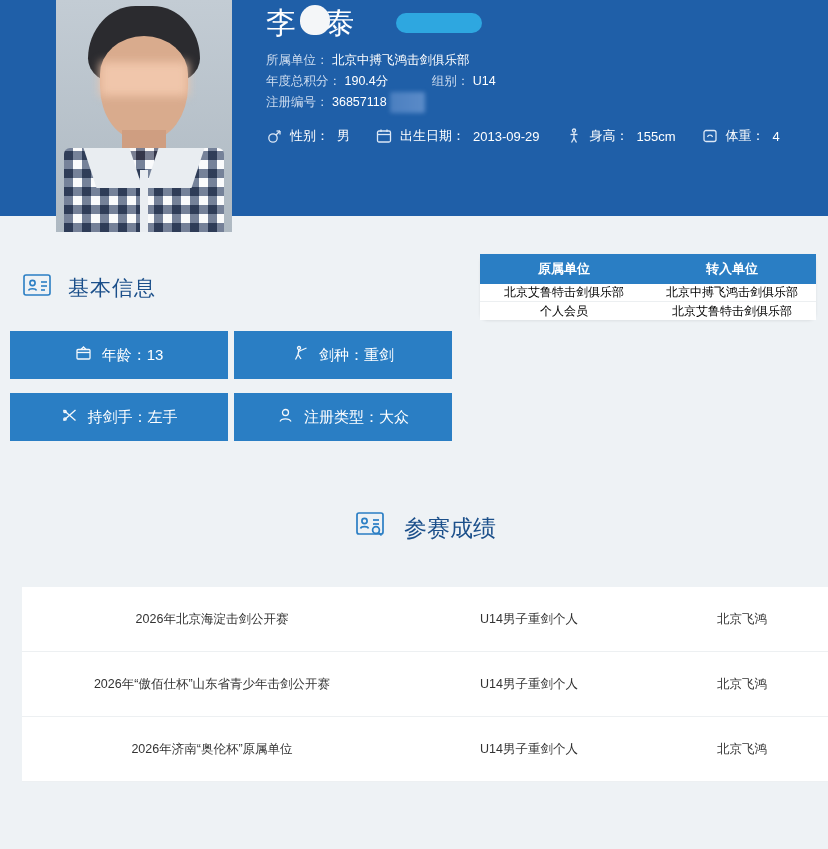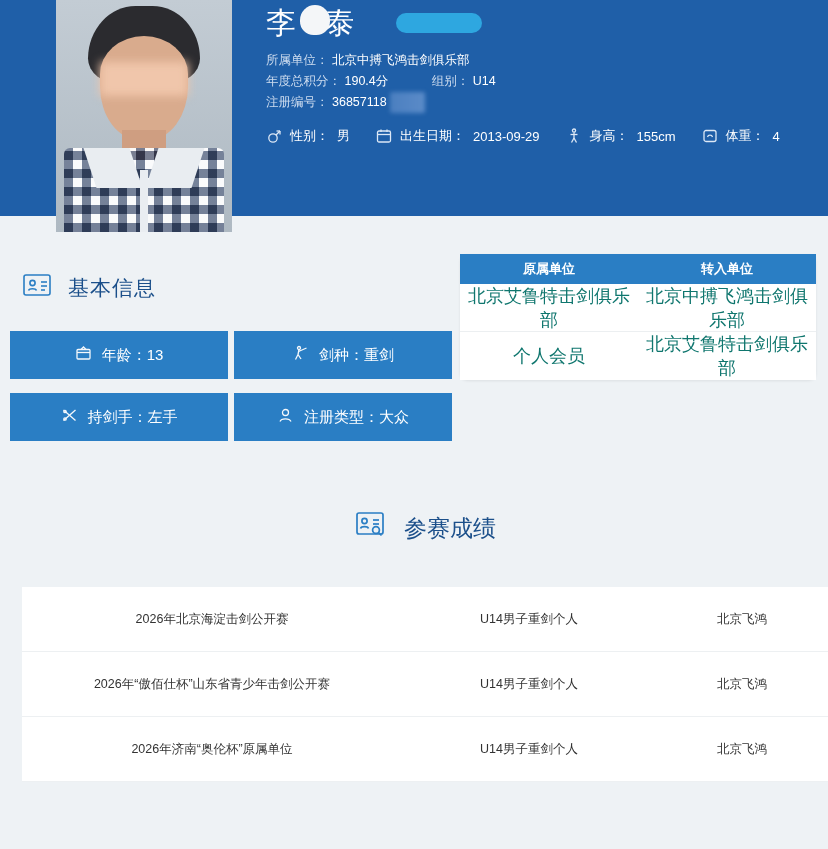--- a/index.html
+++ b/index.html
@@ -172,24 +172,24 @@
     font-weight: bold;
     height: 30px;
     align-items: center;
   }
   .t-table .thead div, .t-table .trow div {
     flex: 1 1 0;
     text-align: center;
   }
   .t-table .trow {
     display: flex;
-    height: 48px;
-    align-items: center;
-    font-size: 18px;
-    color: #0f766e;
+    height: 18px;
+    align-items: center;
+    font-size: 12px;
+    color: #000000;
     border-bottom: 1px solid #eceff1;
     background: #fff;
   }
   .t-table .trow:last-child { border-bottom: none; }
 
   
   .results {
     margin-top: 56px;
     padding-left: 22px;
   }

